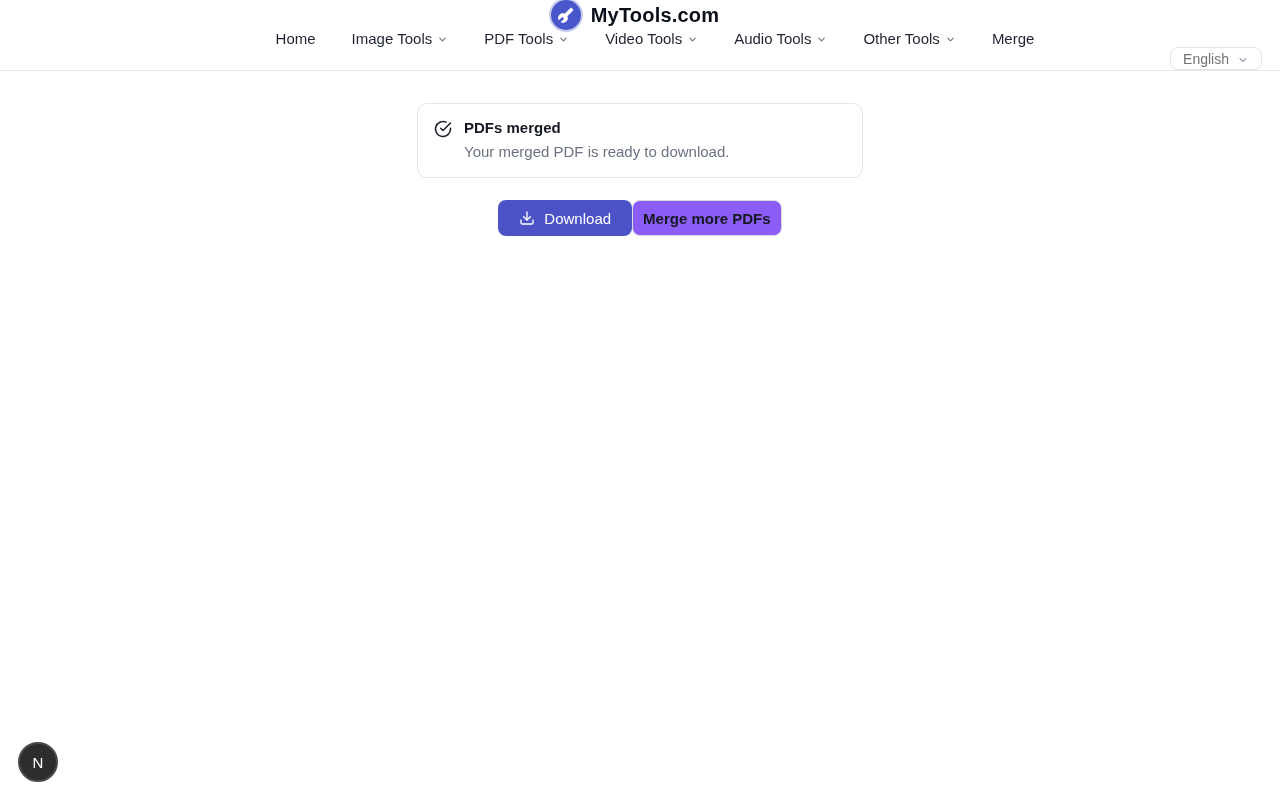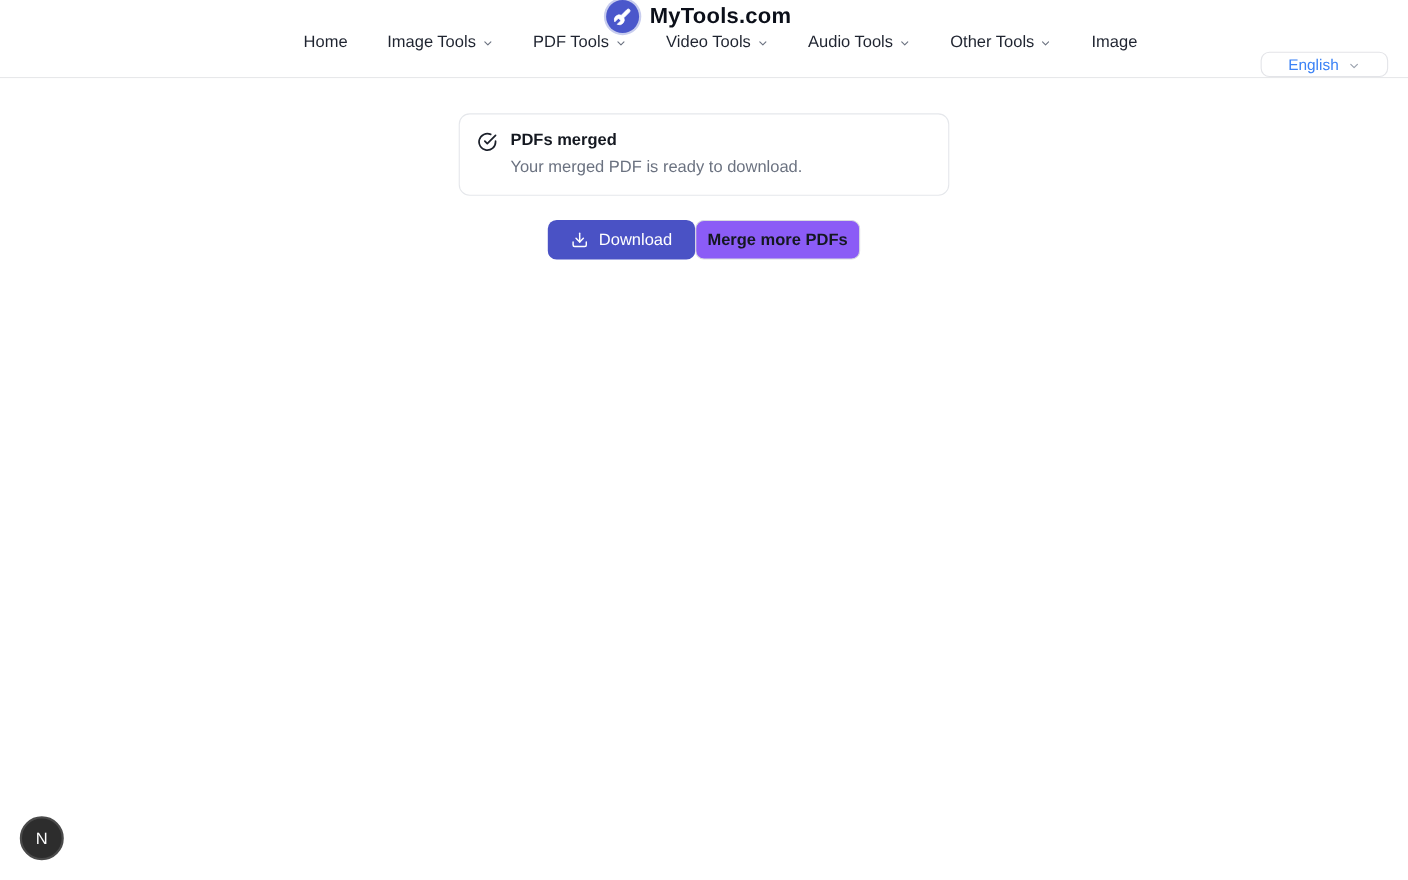--- a/index.html
+++ b/index.html
@@ -62,26 +62,26 @@
     white-space: nowrap;
   }
   .chev { display: inline-flex; margin-top: 2px; }
 
   .lang-select {
     margin-left: auto;
     display: flex;
     align-items: center;
     gap: 8px;
     height: 34px;
-    padding: 0 24px;
+    padding: 0 12px;
     border: 1px solid #e3e4e8;
     border-radius: 8px;
     background: #fff;
     font-size: 14px;
-    color: #3b82f6;
+    color: #737373;
     cursor: pointer;
   }
 
   
   .main { padding-top: 32px; }
   .result-card {
     width: 446px;
     margin: 0 auto;
     border: 1px solid #e5e7eb;
     border-radius: 10px;
@@ -203,21 +203,21 @@
     </a>
     <a class="nav-item">
       <span>Other Tools</span>
       <span class="chev">
         <svg width="11" height="11" viewBox="0 0 24 24" fill="none" stroke="#6b7280" stroke-width="2.2" stroke-linecap="round" stroke-linejoin="round">
             <polyline points="6 9 12 15 18 9"></polyline>
           </svg>
       </span>
     </a>
     <a class="nav-item">
-      <span>Image</span>
+      <span>Merge</span>
     </a>
   </nav>
 
   <button class="lang-select">
     <span>English</span>
     <span class="chev">
       <svg width="12" height="12" viewBox="0 0 24 24" fill="none" stroke="#9ca3af" stroke-width="2.2" stroke-linecap="round" stroke-linejoin="round">
           <polyline points="6 9 12 15 18 9"></polyline>
         </svg>
     </span>

